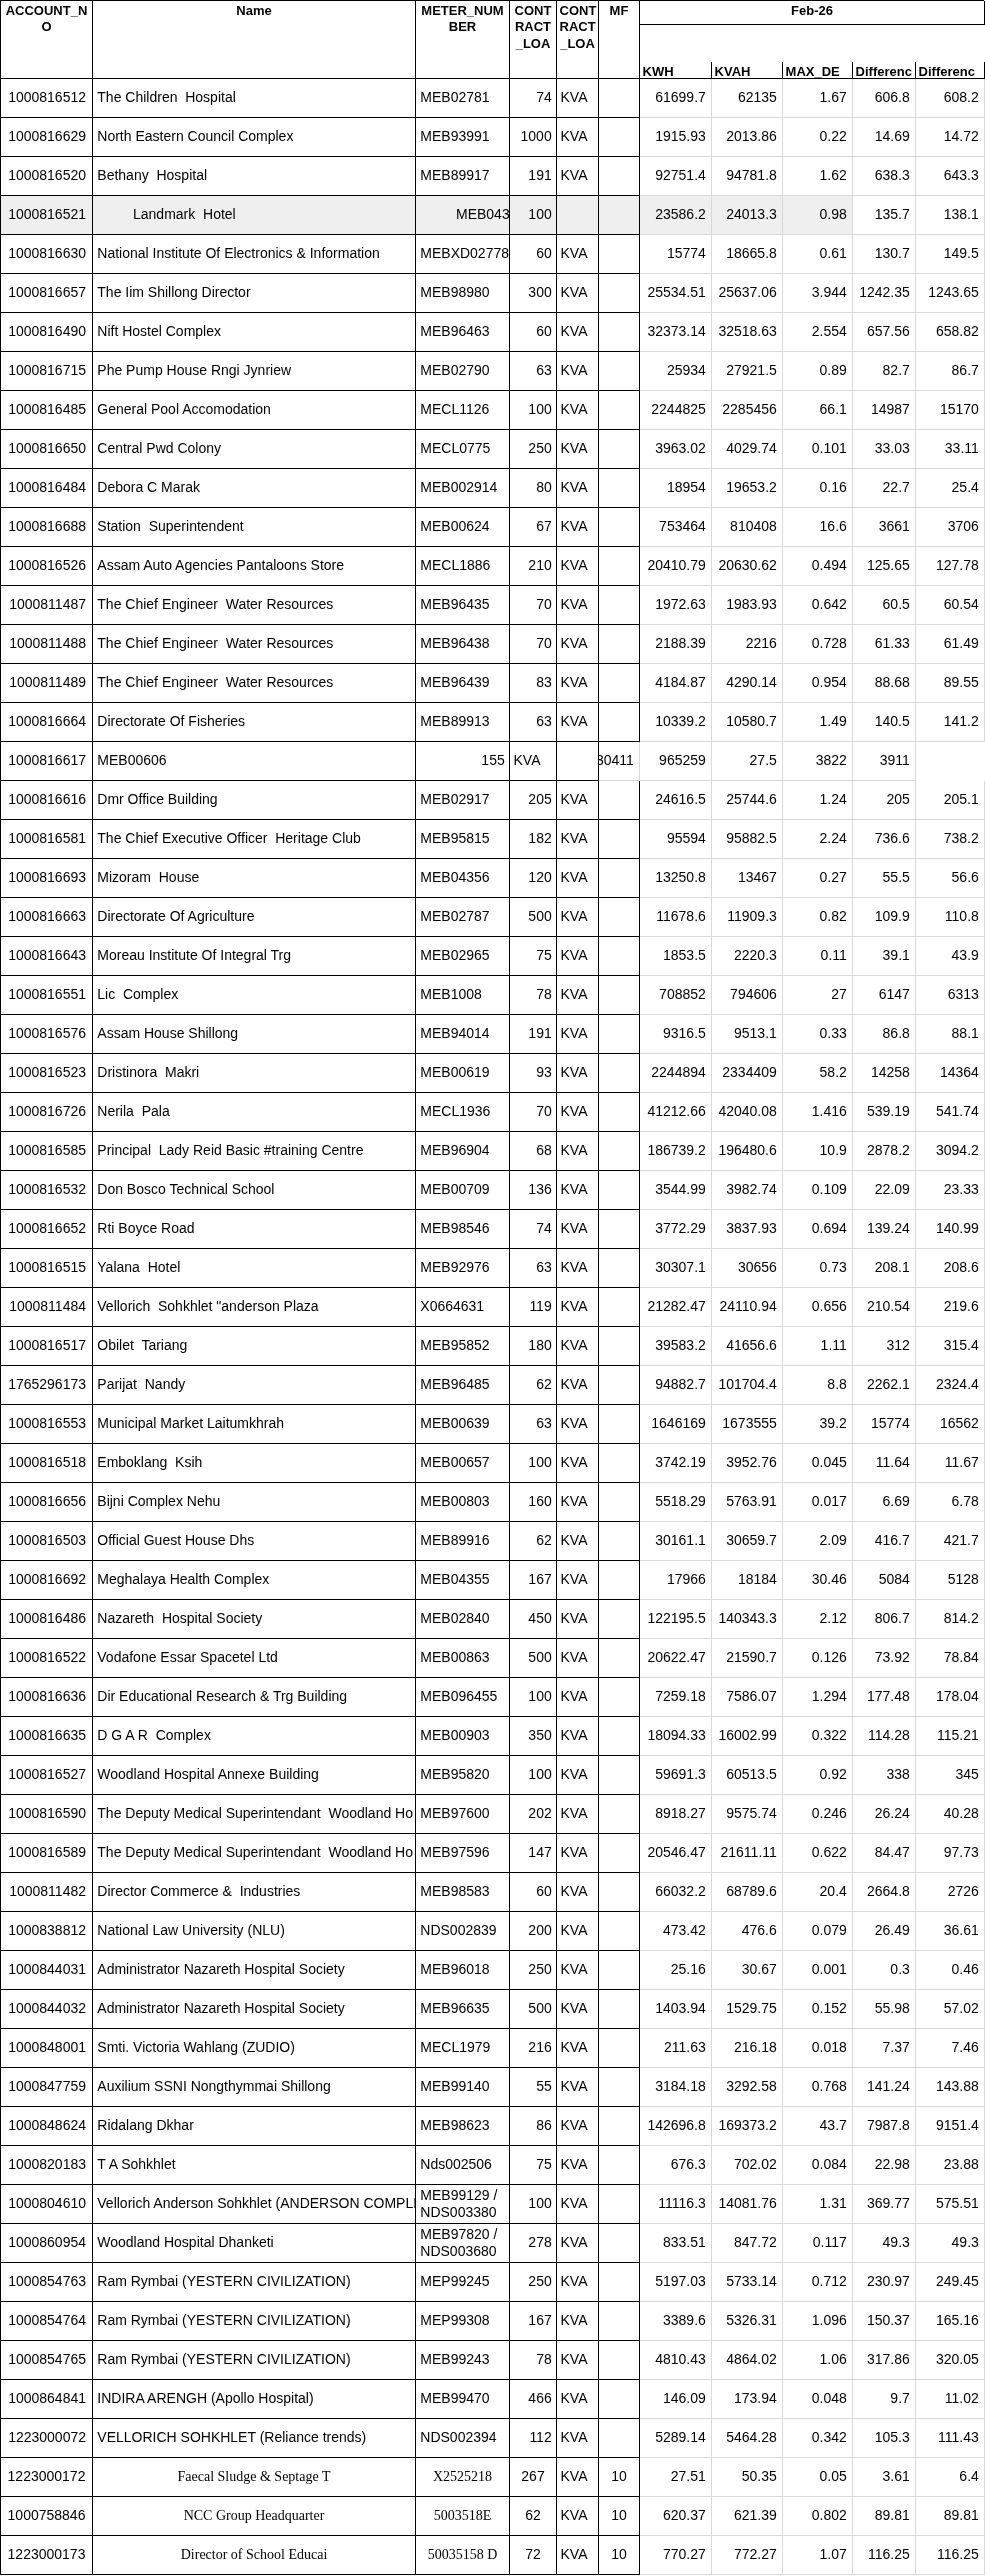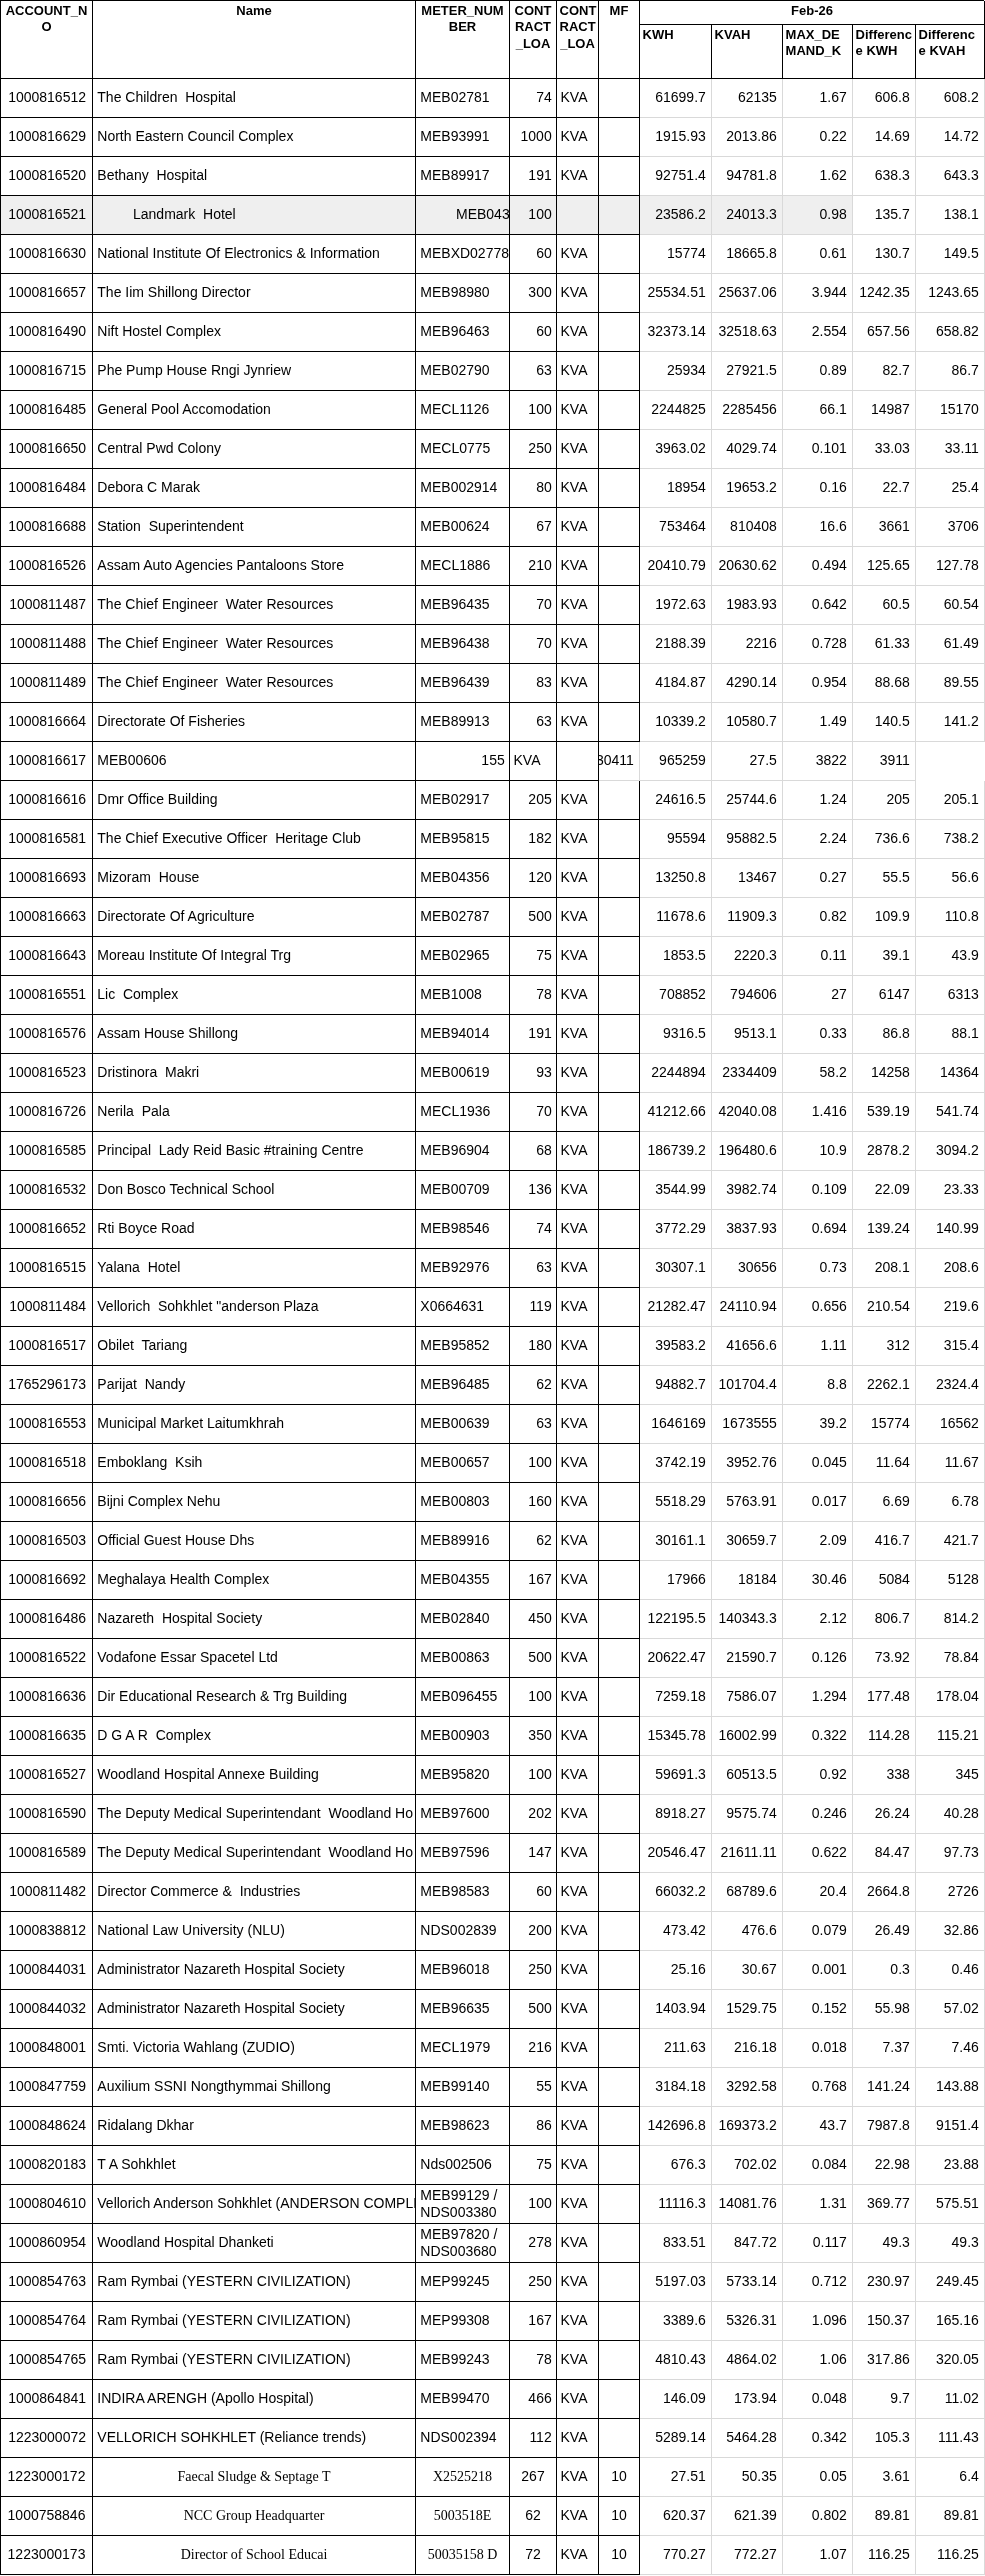--- a/index.html
+++ b/index.html
@@ -7,21 +7,21 @@
   .table{width:984px;border-top:0.9px solid #000;border-left:0.9px solid #000;box-sizing:border-box;}
   .hdr,.row{display:grid;grid-template-columns:92px 323px 94px 47px 42px 41px 72px 71px 70px 63px 69px;}
   .hdr{grid-template-rows:24px 54px;border-radius:26px;}
   .cell,.hcell{box-sizing:border-box;overflow:hidden;}
   
   .hcell{border-right:0.9px solid #000;border-bottom:0.9px solid #000;
          font-weight:bold;font-size:13px;line-height:16.4px;padding:1.7px 2.6px;
          display:block;text-align:center;white-space:pre-line;}
   .h-left{grid-row:1/3;}
   .h-group{grid-column:7/12;}
-  .h-sub{text-align:left;}
+  .h-sub{text-align:left;margin-top:37px;}
   
   .row{height:39px;}
   .cell{border-right:0.9px solid #000;border-bottom:0.9px solid #000;
         font-size:14px;line-height:17.3px;display:flex;align-items:center;}
   .c0{justify-content:flex-end;padding-right:6px;}
   .c1{justify-content:flex-start;padding-left:4.3px;white-space:pre;}
   .c2{justify-content:flex-start;padding-left:4.3px;white-space:pre-line;}
   .c3{justify-content:flex-end;padding-right:4.3px;}
   .c4{justify-content:flex-start;padding-left:3.5px;}
   .c5{justify-content:center;}
@@ -606,21 +606,21 @@
         <div class="cell c9">177.48</div>
         <div class="cell c10">178.04</div>
       </div>
       <div class="row">
         <div class="cell c0">1000816635</div>
         <div class="cell c1">D G A R  Complex</div>
         <div class="cell c2">MEB00903</div>
         <div class="cell c3">350</div>
         <div class="cell c4">KVA</div>
         <div class="cell c5"></div>
-        <div class="cell c6">15345.78</div>
+        <div class="cell c6">18094.33</div>
         <div class="cell c7">16002.99</div>
         <div class="cell c8">0.322</div>
         <div class="cell c9">114.28</div>
         <div class="cell c10">115.21</div>
       </div>
       <div class="row">
         <div class="cell c0">1000816527</div>
         <div class="cell c1">Woodland Hospital Annexe Building</div>
         <div class="cell c2">MEB95820</div>
         <div class="cell c3">100</div>
@@ -675,21 +675,21 @@
         <div class="cell c0">1000838812</div>
         <div class="cell c1">National Law University (NLU)</div>
         <div class="cell c2">NDS002839</div>
         <div class="cell c3">200</div>
         <div class="cell c4">KVA</div>
         <div class="cell c5"></div>
         <div class="cell c6">473.42</div>
         <div class="cell c7">476.6</div>
         <div class="cell c8">0.079</div>
         <div class="cell c9">26.49</div>
-        <div class="cell c10">32.86</div>
+        <div class="cell c10">36.61</div>
       </div>
       <div class="row">
         <div class="cell c0">1000844031</div>
         <div class="cell c1">Administrator Nazareth Hospital Society</div>
         <div class="cell c2">MEB96018</div>
         <div class="cell c3">250</div>
         <div class="cell c4">KVA</div>
         <div class="cell c5"></div>
         <div class="cell c6">25.16</div>
         <div class="cell c7">30.67</div>

